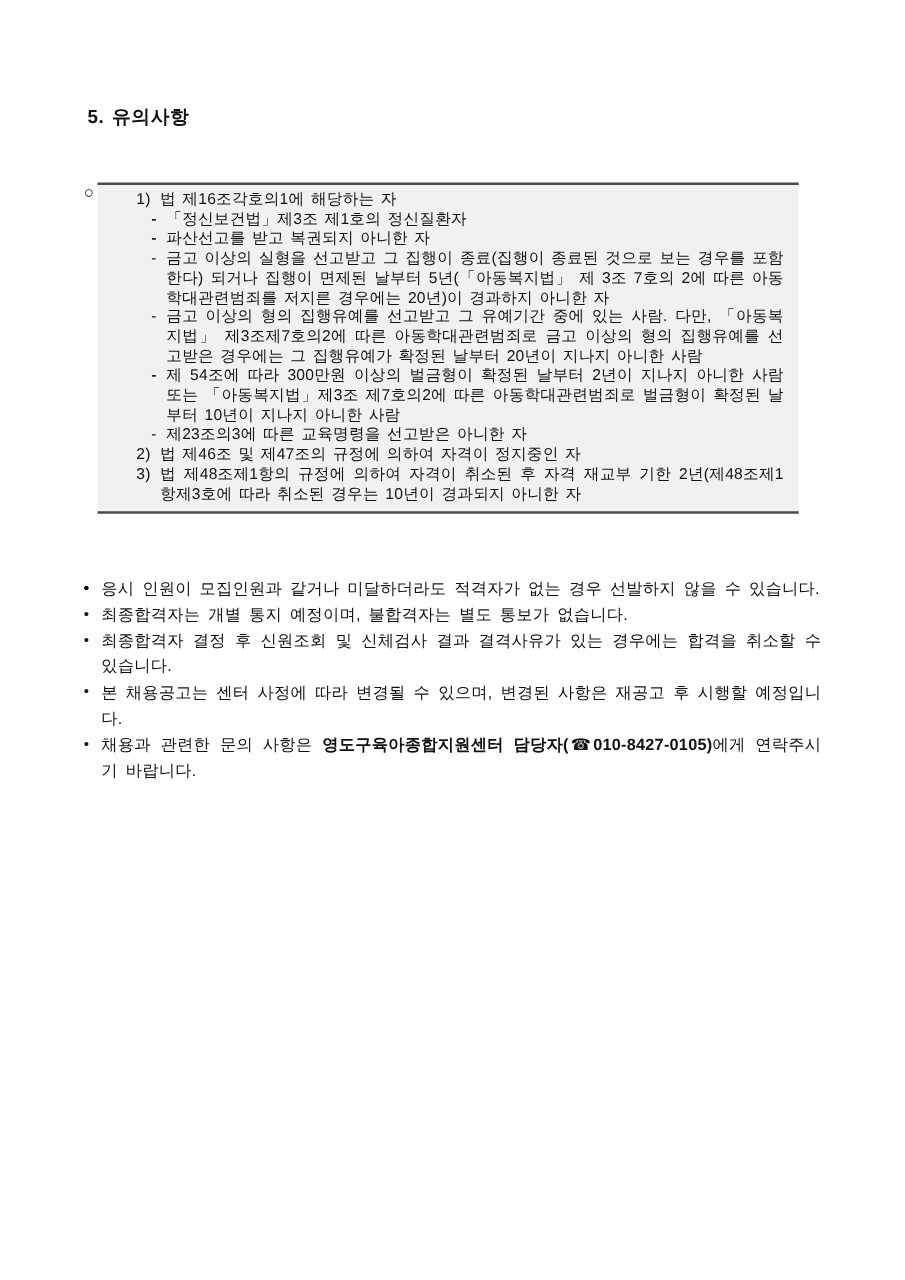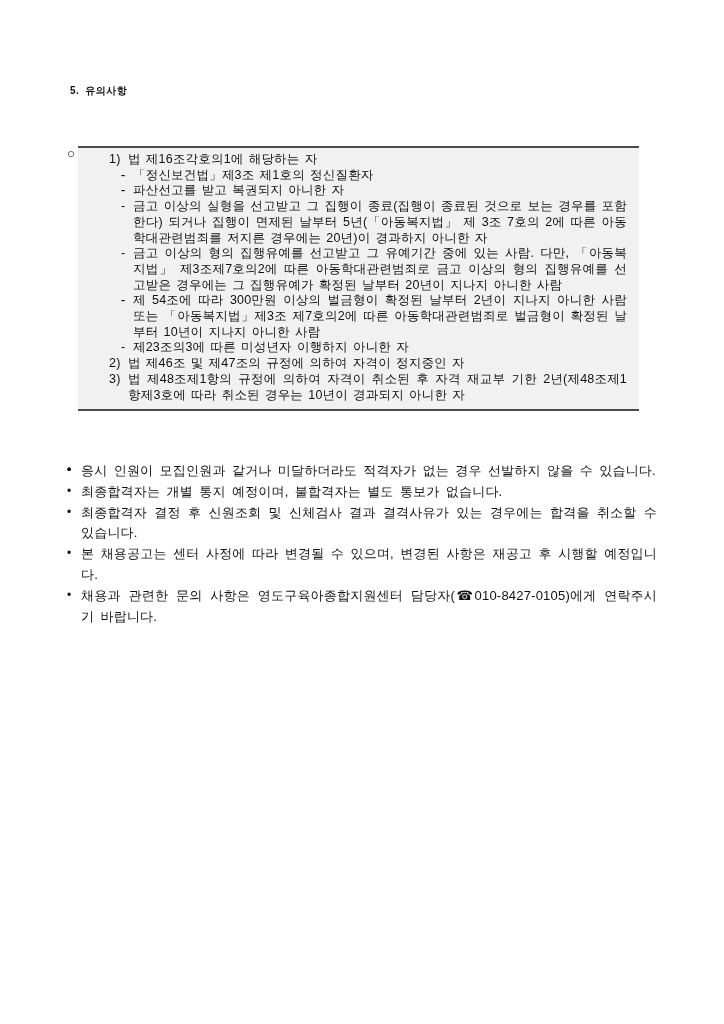--- a/index.html
+++ b/index.html
@@ -17,21 +17,21 @@
     position: relative;
     width: 724px;
     height: 1024px;
     background: #ffffff;
     overflow: hidden;
   }
   .section-heading {
     position: absolute;
     left: 70px;
     top: 84px;
-    font-size: 10px;
+    font-size: 15px;
     font-weight: 700;
     letter-spacing: 0.5px;
     word-spacing: 2px;
   }
   .section-heading .sec-num { margin-right: 6px; }
   .intro-line {
     position: absolute;
     left: 67px;
     top: 115px;
     font-size: 13.5px;
@@ -94,21 +94,21 @@
   .note-item {
     position: relative;
     padding-left: 14px;
   }
   .note-item > .bullet-marker {
     position: absolute;
     left: 0;
     top: -1px;
     font-size: 12px;
   }
-  .bold-contact { font-weight: 400; }
+  .bold-contact { font-weight: 700; }
 </style>
 </head>
 <body>
 
 <div class="page">
 
   <div class="section-heading">
     <span class="sec-num">5.</span><span>유의사항</span>
   </div>
 
@@ -140,21 +140,21 @@
     <div class="sub-item">
       <span class="dash-marker">-</span><span>금고 이상의 형의 집행유예를 선고받고 그 유예기간 중에 있는 사람. 다만, 「아동복지법」 제3조제7호의2에 따른 아동학대관련범죄로 금고 이상의 형의 집행유예를 선고받은 경우에는 그 집행유예가 확정된 날부터 20년이 지나지 아니한 사람</span>
     </div>
     <div class="sub-item">
       <span class="dash-marker">-</span>
     </div>
     <div class="sub-item">
       <span class="dash-marker">-</span><span>제 54조에 따라 300만원 이상의 벌금형이 확정된 날부터 2년이 지나지 아니한 사람 또는 「아동복지법」제3조 제7호의2에 따른 아동학대관련범죄로 벌금형이 확정된 날부터 10년이 지나지 아니한 사람</span>
     </div>
     <div class="sub-item">
-      <span class="dash-marker">-</span><span>제23조의3에 따른 미성년자 이행하지 아니한 자</span>
+      <span class="dash-marker">-</span><span>제23조의3에 따른 교육명령을 선고받은 아니한 자</span>
     </div>
 
     <div class="num-item">
       <span class="num-marker">2)</span><span>법 제46조 및 제47조의 규정에 의하여 자격이 정지중인 자</span>
     </div>
 
     <div class="num-item">
       <span class="num-marker">3)</span><span>법 제48조제1항의 규정에 의하여 자격이 취소된 후 자격 재교부 기한 2년(제48조제1항제3호에 따라 취소된 경우는 10년이 경과되지 아니한 자</span>
     </div>
 

